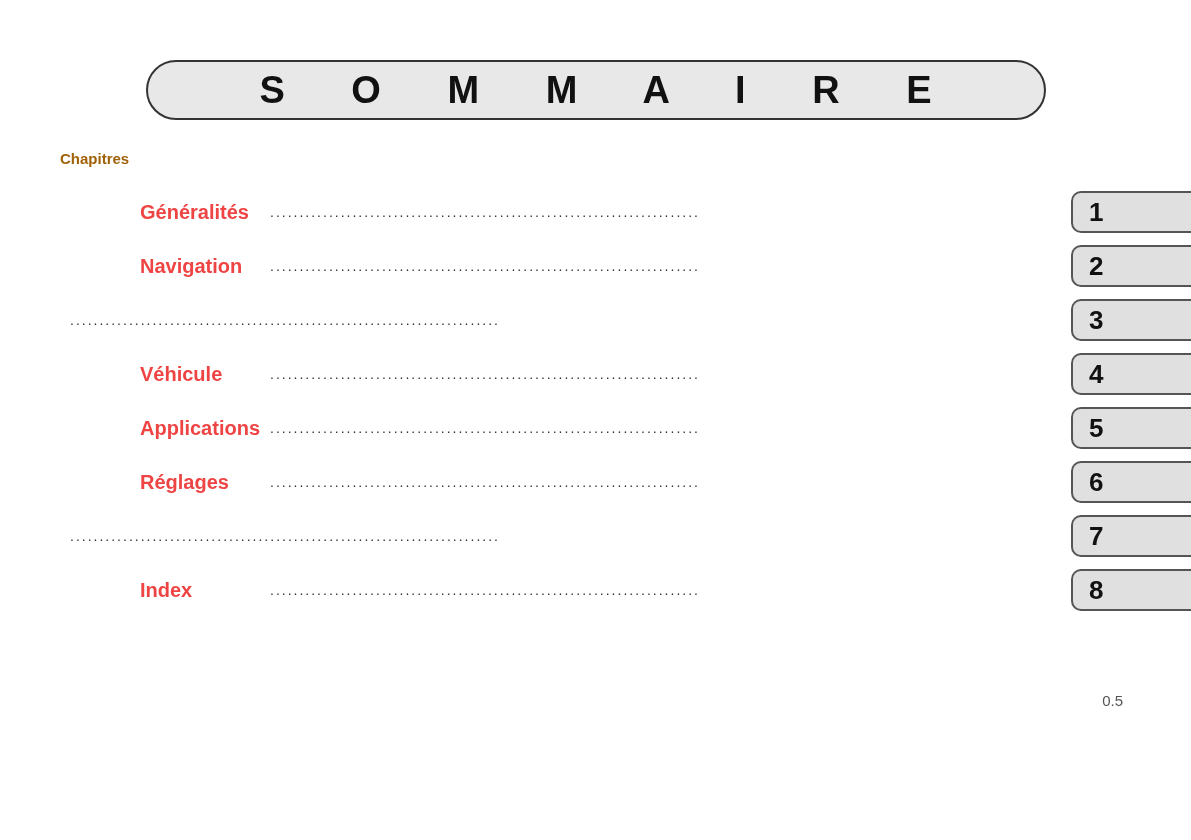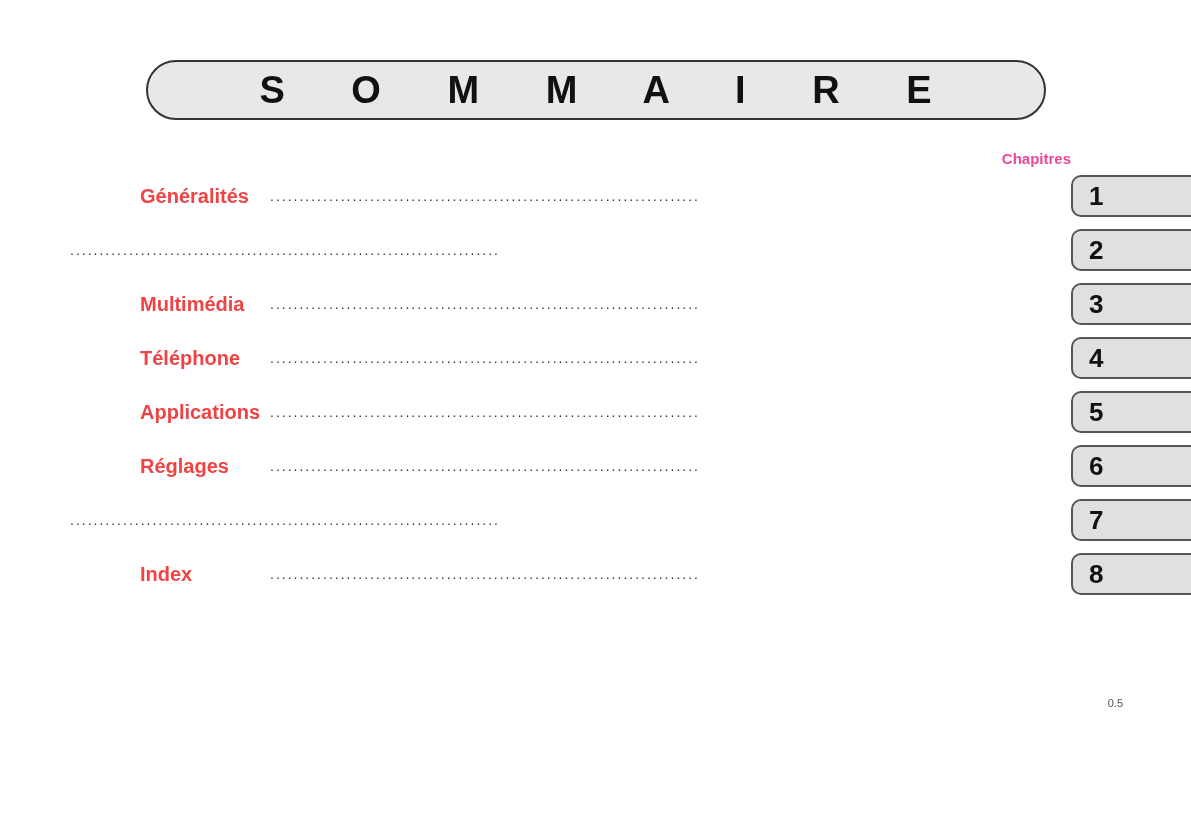--- a/index.html
+++ b/index.html
@@ -41,26 +41,26 @@
     .title-bar-text {
       font-size: 38px;
       font-weight: 900;
       letter-spacing: 28px;
       color: #111;
       text-indent: 28px;
     }
 
     
     .chapitres-label {
-      text-align: right;
+      text-align: left;
       font-size: 15px;
       font-weight: 700;
-      color: #ec4899;
+      color: #a16207;
       margin-right: 60px;
-      margin-bottom: 8px;
+      margin-bottom: 24px;
     }
 
     
     .toc-list {
       list-style: none;
       padding: 0;
       margin: 0;
     }
 
     .toc-item {
@@ -107,21 +107,21 @@
       color: #111;
       position: relative;
       right: -60px;
       flex-shrink: 0;
     }
 
     .page-number {
       position: absolute;
       bottom: 18px;
       right: 68px;
-      font-size: 11px;
+      font-size: 15px;
       color: #555;
     }
   </style>
 </head>
 <body>
 
 <div class="page-container">
 
   <div class="title-bar">
     <span class="title-bar-text">S  O  M  M  A  I  R  E</span>
@@ -130,30 +130,30 @@
   <div class="chapitres-label">Chapitres</div>
 
   <ul class="toc-list">
 
   <li class="toc-item">
         <span class="toc-label">Généralités</span>
         <span class="toc-dots">.........................................................................</span>
         <div class="chapter-tab">1</div>
       </li>
       <li class="toc-item">
+        <span class="toc-label">Navigation</span>
         <span class="toc-dots">.........................................................................</span>
         <div class="chapter-tab">2</div>
       </li>
       <li class="toc-item">
-        <span class="toc-label">Multimédia</span>
         <span class="toc-dots">.........................................................................</span>
         <div class="chapter-tab">3</div>
       </li>
       <li class="toc-item">
-        <span class="toc-label">Téléphone</span>
+        <span class="toc-label">Véhicule</span>
         <span class="toc-dots">.........................................................................</span>
         <div class="chapter-tab">4</div>
       </li>
       <li class="toc-item">
         <span class="toc-label">Applications</span>
         <span class="toc-dots">.........................................................................</span>
         <div class="chapter-tab">5</div>
       </li>
       <li class="toc-item">
         <span class="toc-label">Réglages</span>

